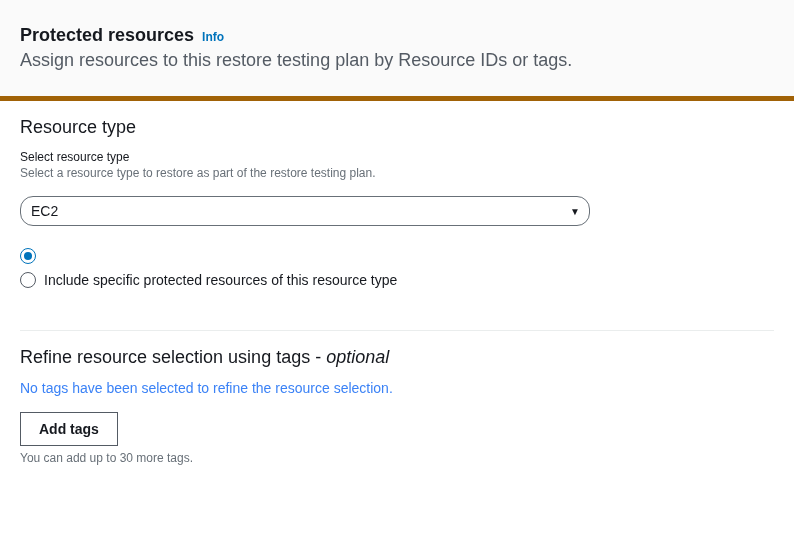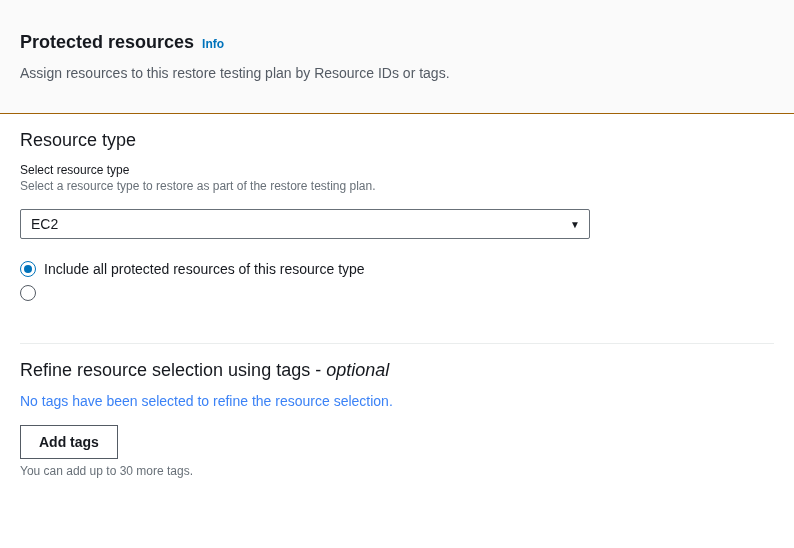--- a/index.html
+++ b/index.html
@@ -9,43 +9,43 @@
     }
     body {
       font-family: "Amazon Ember", "Helvetica Neue", Arial, sans-serif;
       background: #fff;
       color: #16191f;
       padding: 0;
       width: 794px;
     }
     .panel {
       background: #fafafa;
-      padding: 32px 20px;
-      border-bottom: 1px solid #a16207;
+      padding: 25px 20px;
+      border-bottom: 5px solid #a16207;
     }
     .panel-title-row {
       display: flex;
       align-items: baseline;
       gap: 8px;
     }
     .panel-title {
       font-size: 18px;
       font-weight: 700;
       color: #16191f;
     }
     .info-link {
       color: #0073bb;
       font-size: 12px;
       font-weight: 600;
       cursor: pointer;
     }
     .panel-desc {
-      font-size: 14px;
+      font-size: 18px;
       color: #545b64;
-      margin-top: 12px;
+      margin-top: 4px;
     }
     .section {
       padding: 16px 20px;
     }
     .section-heading {
       font-size: 18px;
       font-weight: 400;
       color: #16191f;
       margin-bottom: 12px;
     }
@@ -63,21 +63,21 @@
       color: #687078;
       margin-bottom: 16px;
     }
     .select-wrapper {
       position: relative;
       width: 570px;
     }
     .select {
       width: 100%;
       border: 1px solid #687078;
-      border-radius: 2px;
+      border-radius: 13px;
       background: #fff;
       padding: 6px 30px 6px 10px;
       font-size: 14px;
       color: #16191f;
       cursor: pointer;
       display: flex;
       align-items: center;
       justify-content: space-between;
     }
     .select .caret {
@@ -171,24 +171,24 @@
       <span>EC2</span>
       <span class="caret">▼</span>
     </div>
   </div>
 
   <div class="scope-group">
     <div class="radio-row">
       <div class="radio-outer selected">
         <div class="radio-inner"></div>
       </div>
-      <span class="radio-label">Include all protected resources of this resource type</span>
     </div>
     <div class="radio-row">
       <div class="radio-outer"></div>
+      <span class="radio-label">Include specific protected resources of this resource type</span>
     </div>
   </div>
 </div>
 
 <div class="divider"></div>
 
 <div class="section">
   <div class="section-heading">
     <span>Refine resource selection using tags - </span><span class="optional">optional</span>
   </div>

